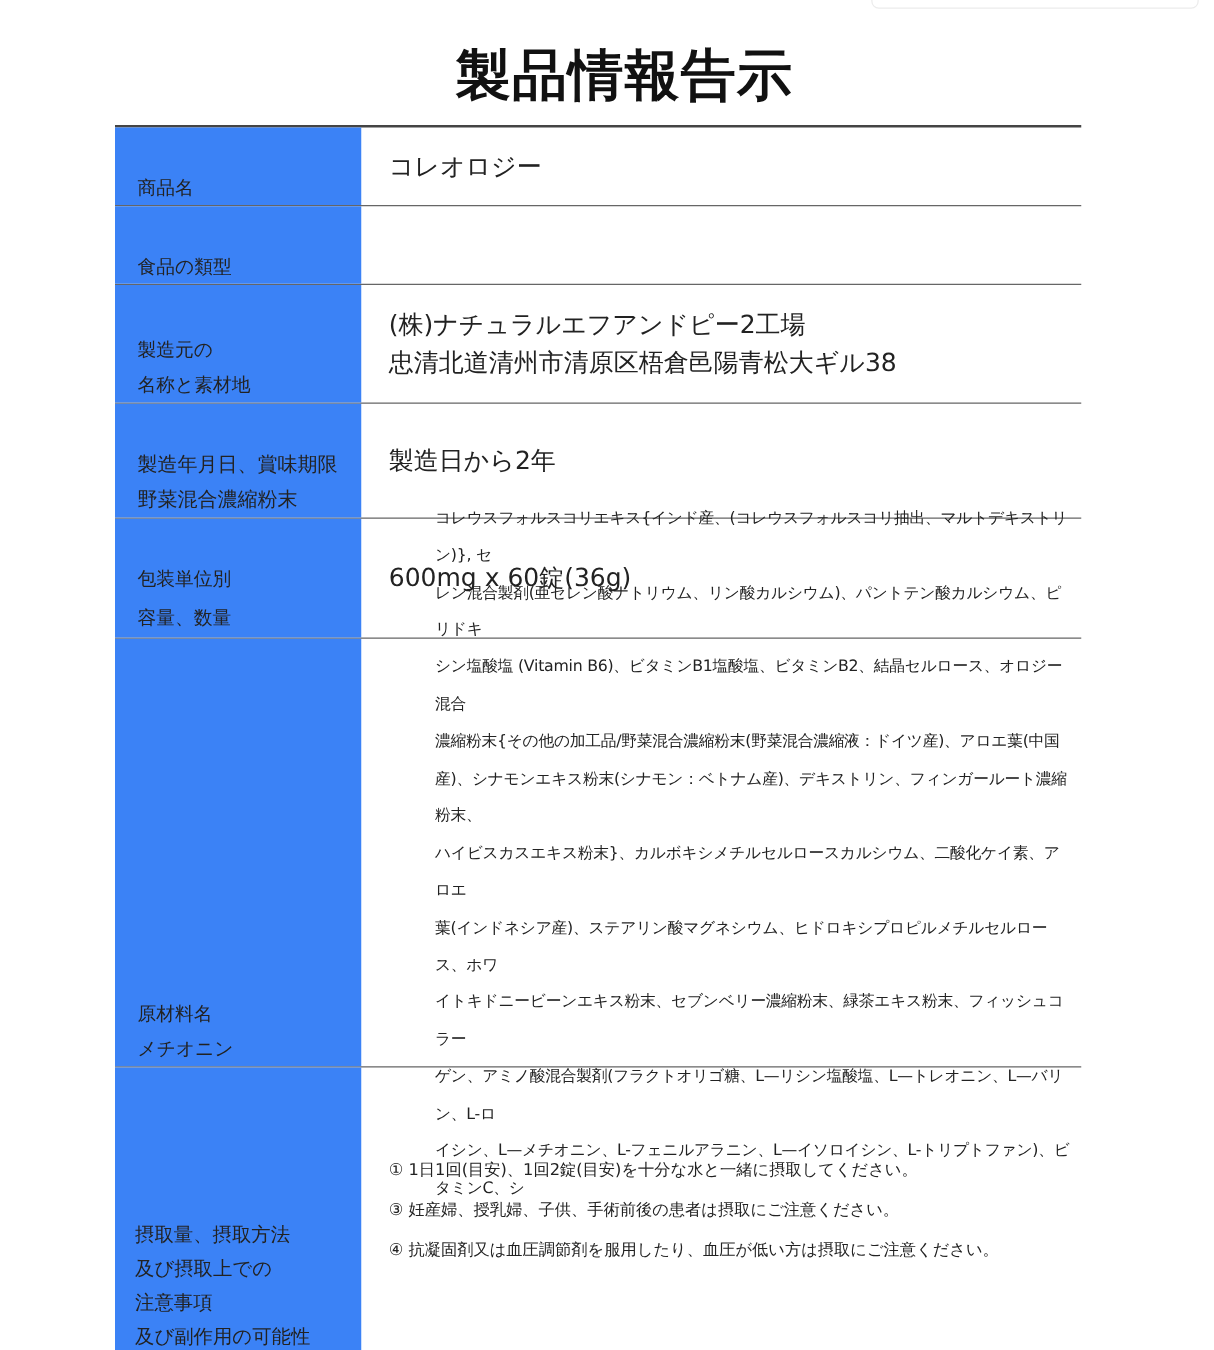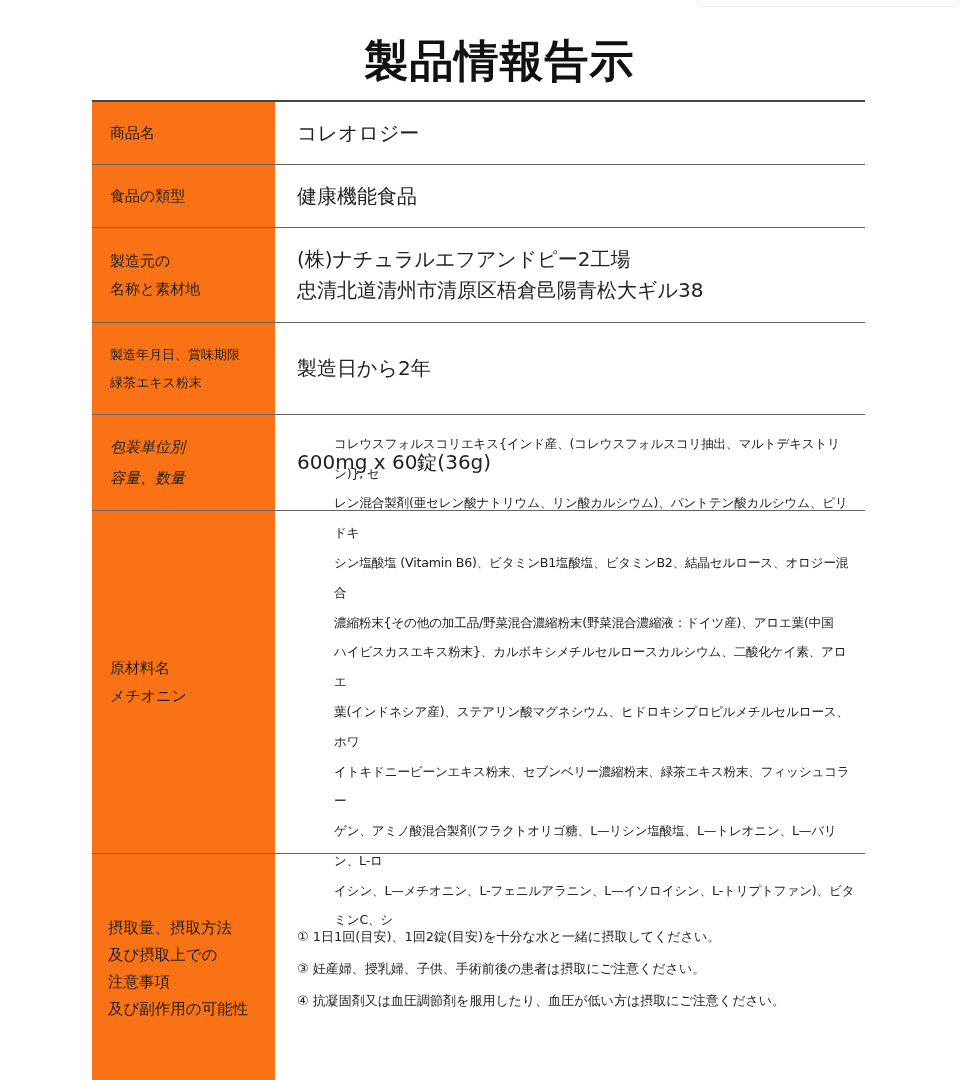--- a/index.html
+++ b/index.html
@@ -4,21 +4,21 @@
 <style>
   html, body { margin: 0; padding: 0; background: #ffffff; }
   body { width: 971px; height: 1080px; position: relative; overflow: hidden;
          font-family: "DejaVu Sans", "Liberation Sans", sans-serif; color: #222222; }
   .corner-box { position: absolute; left: 697px; top: -10px; width: 260px; height: 15px;
                 border: 1px solid #ececec; border-radius: 6px; background: #ffffff; }
   .title { position: absolute; left: 0; top: 4px; width: 971px; text-align: center;
            font-size: 44px; font-weight: bold; color: #111111; letter-spacing: 1px; line-height: 56px; margin-left: 14px; }
   .table { position: absolute; left: 92px; top: 100px; width: 773px; border-top: 2px solid #444444; }
   .row { display: flex; border-bottom: 1.5px solid #666666; }
-  .label { width: 183px; background: #f97316; display: flex; align-items: center;
+  .label { width: 197px; background: #3b82f6; display: flex; align-items: flex-end;
            padding-left: 18px; box-sizing: border-box; font-size: 15px; line-height: 28px; color: #222; }
   .value { flex: 1; padding-left: 22px; padding-right: 8px; display: flex; flex-direction: column;
            justify-content: center; font-size: 20px; line-height: 31px; color: #222; }
   .value.small { font-size: 12.6px; line-height: 29.8px; letter-spacing: -0.2px; margin-left: 37px; }
   .value.notes { font-size: 13px; line-height: 32px; }
   .hl { background: #4a4a4a; color: #ffffff; padding: 1px 3px; }
   .label-lines span { display: block; }
 </style>
 </head>
 <body>
@@ -35,53 +35,50 @@
     </div>
     <div class="value">
       <span>コレオロジー</span>
     </div>
   </div>
 
   <div class="row" style="height:62px;">
     <div class="label label-lines">
       <span>食品の類型</span>
     </div>
-    <div class="value">
-      <span>健康機能食品</span>
-    </div>
   </div>
 
   <div class="row" style="height:94px;">
     <div class="label label-lines">
       <div>
         <span>製造元の</span>
         <span>名称と素材地</span>
       </div>
     </div>
     <div class="value">
       <span>(株)ナチュラルエフアンドピー2工場</span>
       <span>忠清北道清州市清原区梧倉邑陽青松大ギル38</span>
     </div>
   </div>
 
   <div class="row" style="height:91px;">
-    <div class="label label-lines" style="font-size:13px;">
+    <div class="label label-lines" style="font-size:16px;">
       <div>
         <span>製造年月日、賞味期限</span>
-        <span>緑茶エキス粉末</span>
+        <span>野菜混合濃縮粉末</span>
       </div>
     </div>
     <div class="value">
       <span>製造日から2年</span>
     </div>
   </div>
 
   <div class="row" style="height:95px;">
     <div class="label label-lines">
-      <div style="line-height:31px;font-style:italic;">
+      <div style="line-height:31px;">
         <span>包装単位別</span>
         <span>容量、数量</span>
       </div>
     </div>
     <div class="value">
       <span>600mg x 60錠(36g)</span>
     </div>
   </div>
 
   <div class="row" style="height:342px;">
@@ -89,20 +86,21 @@
       <div>
         <span>原材料名</span>
         <span>メチオニン</span>
       </div>
     </div>
     <div class="value small">
       <span>コレウスフォルスコリエキス{インド産、(コレウスフォルスコリ抽出、マルトデキストリン)}, セ</span>
       <span>レン混合製剤(亜セレン酸ナトリウム、リン酸カルシウム)、パントテン酸カルシウム、ピリドキ</span>
       <span>シン塩酸塩 (Vitamin B6)、ビタミンB1塩酸塩、ビタミンB2、結晶セルロース、オロジー混合</span>
       <span>濃縮粉末{その他の加工品/野菜混合濃縮粉末(野菜混合濃縮液：ドイツ産)、アロエ葉(中国</span>
+      <span>産)、シナモンエキス粉末(シナモン：ベトナム産)、デキストリン、フィンガールート濃縮粉末、</span>
       <span>ハイビスカスエキス粉末}、カルボキシメチルセルロースカルシウム、二酸化ケイ素、アロエ</span>
       <span>葉(インドネシア産)、ステアリン酸マグネシウム、ヒドロキシプロピルメチルセルロース、ホワ</span>
       <span>イトキドニービーンエキス粉末、セブンベリー濃縮粉末、緑茶エキス粉末、フィッシュコラー</span>
       <span>ゲン、アミノ酸混合製剤(フラクトオリゴ糖、L—リシン塩酸塩、L—トレオニン、L—バリン、L-ロ</span>
       <span>イシン、L—メチオニン、L-フェニルアラニン、L—イソロイシン、L-トリプトファン)、ビタミンC、シ</span>
     </div>
   </div>
 
   <div class="row" style="height:229px;">
     <div class="label label-lines" style="font-size:15.5px; padding-left:16px;">

